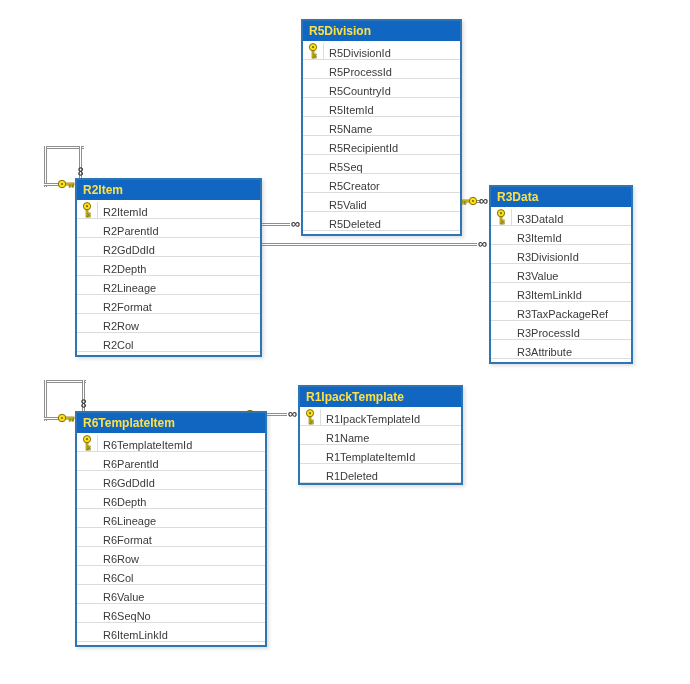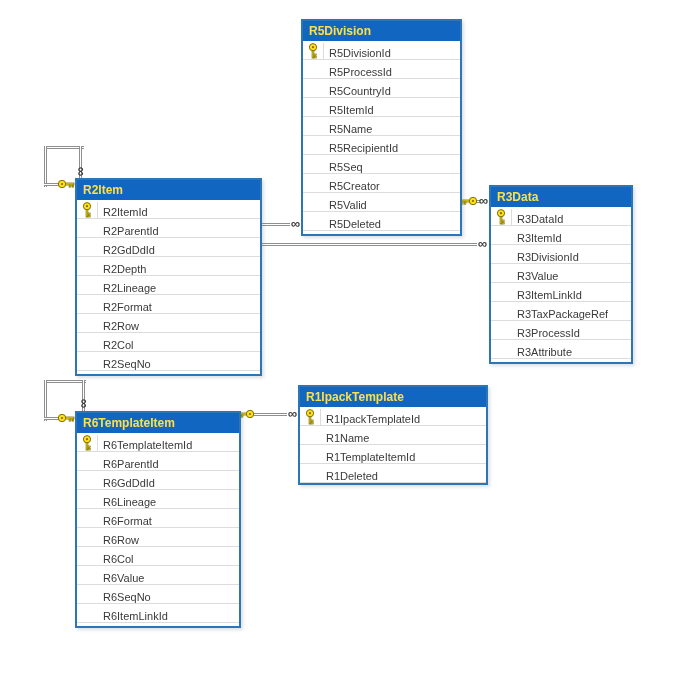--- a/index.html
+++ b/index.html
@@ -241,24 +241,20 @@
           <div class="field">R2Format</div>
         </div>
         <div class="row">
           <div class="icon-cell"></div>
           <div class="field">R2Row</div>
         </div>
         <div class="row">
           <div class="icon-cell"></div>
           <div class="field">R2Col</div>
         </div>
-        <div class="row">
-          <div class="icon-cell"></div>
-          <div class="field">R2SeqNo</div>
-        </div>
       </div>
   </div>
 
   <div class="table-card pad3" style="left:489px;top:185px;width:144px">
     <div class="table-title">R3Data</div>
     <div class="rows">
         <div class="row">
           <div class="icon-cell">
             <svg width="10" height="16" viewBox="0 0 10 16">
               <rect x="4.1" y="7" width="1.8" height="8" fill="var(--key-yellow)" stroke="var(--key-dark)" stroke-width="0.8"></rect>
@@ -294,21 +290,21 @@
           <div class="icon-cell"></div>
           <div class="field">R3ProcessId</div>
         </div>
         <div class="row">
           <div class="icon-cell"></div>
           <div class="field">R3Attribute</div>
         </div>
       </div>
   </div>
 
-  <div class="table-card pad15" style="left:75px;top:411px;width:166px">
+  <div class="table-card pad15" style="left:75px;top:411px;width:192px">
     <div class="table-title">R6TemplateItem</div>
     <div class="rows">
         <div class="row">
           <div class="icon-cell">
             <svg width="10" height="16" viewBox="0 0 10 16">
               <rect x="4.1" y="7" width="1.8" height="8" fill="var(--key-yellow)" stroke="var(--key-dark)" stroke-width="0.8"></rect>
               <rect x="6" y="11" width="2.2" height="1.4" fill="var(--key-yellow)" stroke="var(--key-dark)" stroke-width="0.7"></rect>
               <rect x="6" y="13.6" width="2.2" height="1.4" fill="var(--key-yellow)" stroke="var(--key-dark)" stroke-width="0.7"></rect>
               <circle cx="5" cy="4.2" r="3.6" fill="var(--key-yellow)" stroke="var(--key-dark)" stroke-width="1"></circle>
               <circle cx="5" cy="4.2" r="1.1" fill="var(--key-dark)"></circle>
@@ -319,20 +315,24 @@
         <div class="row">
           <div class="icon-cell"></div>
           <div class="field">R6ParentId</div>
         </div>
         <div class="row">
           <div class="icon-cell"></div>
           <div class="field">R6GdDdId</div>
         </div>
         <div class="row">
           <div class="icon-cell"></div>
+          <div class="field">R6Depth</div>
+        </div>
+        <div class="row">
+          <div class="icon-cell"></div>
           <div class="field">R6Lineage</div>
         </div>
         <div class="row">
           <div class="icon-cell"></div>
           <div class="field">R6Format</div>
         </div>
         <div class="row">
           <div class="icon-cell"></div>
           <div class="field">R6Row</div>
         </div>
@@ -348,21 +348,21 @@
           <div class="icon-cell"></div>
           <div class="field">R6SeqNo</div>
         </div>
         <div class="row">
           <div class="icon-cell"></div>
           <div class="field">R6ItemLinkId</div>
         </div>
       </div>
   </div>
 
-  <div class="table-card pad8" style="left:298px;top:385px;width:190px">
+  <div class="table-card pad8" style="left:298px;top:385px;width:165px">
     <div class="table-title">R1IpackTemplate</div>
     <div class="rows">
         <div class="row">
           <div class="icon-cell">
             <svg width="10" height="16" viewBox="0 0 10 16">
               <rect x="4.1" y="7" width="1.8" height="8" fill="var(--key-yellow)" stroke="var(--key-dark)" stroke-width="0.8"></rect>
               <rect x="6" y="11" width="2.2" height="1.4" fill="var(--key-yellow)" stroke="var(--key-dark)" stroke-width="0.7"></rect>
               <rect x="6" y="13.6" width="2.2" height="1.4" fill="var(--key-yellow)" stroke="var(--key-dark)" stroke-width="0.7"></rect>
               <circle cx="5" cy="4.2" r="3.6" fill="var(--key-yellow)" stroke="var(--key-dark)" stroke-width="1"></circle>
               <circle cx="5" cy="4.2" r="1.1" fill="var(--key-dark)"></circle>

